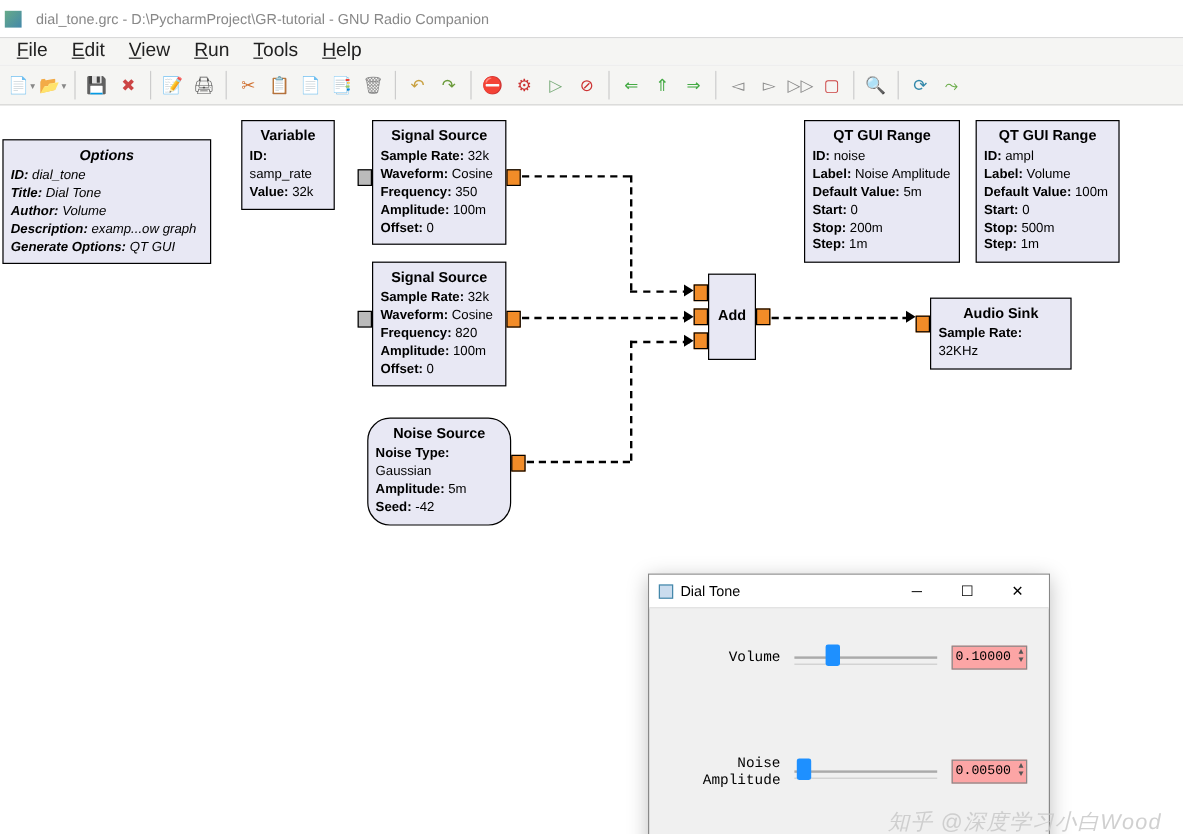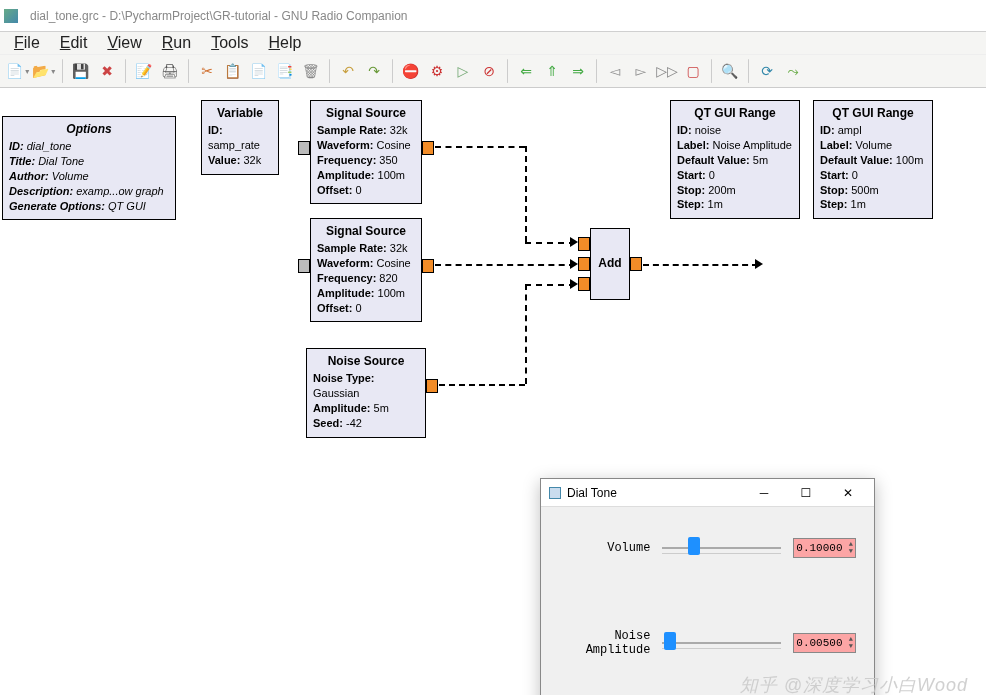--- a/index.html
+++ b/index.html
@@ -131,21 +131,21 @@
     <div class="title">Signal Source</div>
     <div class="row"><b>Sample Rate:</b> <span>32k</span></div>
     <div class="row"><b>Waveform:</b> <span>Cosine</span></div>
     <div class="row"><b>Frequency:</b> <span>820</span></div>
     <div class="row"><b>Amplitude:</b> <span>100m</span></div>
     <div class="row"><b>Offset:</b> <span>0</span></div>
     <div class="port grey" style="left:-13px; top:40px;"></div>
     <div class="port orange" style="right:-13px; top:40px;"></div>
   </div>
 
-  <div class="block" style="left:306px; top:260px; width:120px;">
+  <div class="block" style="left:306px; top:260px; width:120px;border-radius:19px;">
     <div class="title">Noise Source</div>
     <div class="row"><b>Noise Type:</b> <span>Gaussian</span></div>
     <div class="row"><b>Amplitude:</b> <span>5m</span></div>
     <div class="row"><b>Seed:</b> <span>-42</span></div>
     <div class="port orange" style="right:-13px; top:30px;"></div>
   </div>
 
   <div class="block" style="left:590px; top:140px; width:40px; height:72px; display:flex; align-items:center; justify-content:center;">
     <div class="title" style="margin:0;">Add</div>
     <div class="port orange" style="left:-13px; top:8px;"></div>
@@ -167,20 +167,25 @@
   <div class="block" style="left:813px; top:12px; width:120px;">
     <div class="title">QT GUI Range</div>
     <div class="row"><b>ID:</b> <span>ampl</span></div>
     <div class="row"><b>Label:</b> <span>Volume</span></div>
     <div class="row"><b>Default Value:</b> <span>100m</span></div>
     <div class="row"><b>Start:</b> <span>0</span></div>
     <div class="row"><b>Stop:</b> <span>500m</span></div>
     <div class="row"><b>Step:</b> <span>1m</span></div>
   </div>
 
+  <div class="block" style="left:775px; top:160px; width:118px;">
+    <div class="title">Audio Sink</div>
+    <div class="row"><b>Sample Rate:</b> <span>32KHz</span></div>
+    <div class="port orange" style="left:-13px; top:14px;"></div>
+  </div>
 
   <div class="conn" style="left:435px; top:58px; width:90px;"></div>
   <div class="connv" style="left:525px; top:58px; height:96px;"></div>
   <div class="conn" style="left:525px; top:154px; width:50px;"></div>
   <div class="arrowhead" style="left:570px; top:149px;"></div>
 
   <div class="conn" style="left:435px; top:176px; width:140px;"></div>
   <div class="arrowhead" style="left:570px; top:171px;"></div>
 
   <div class="conn" style="left:439px; top:296px; width:86px;"></div>

